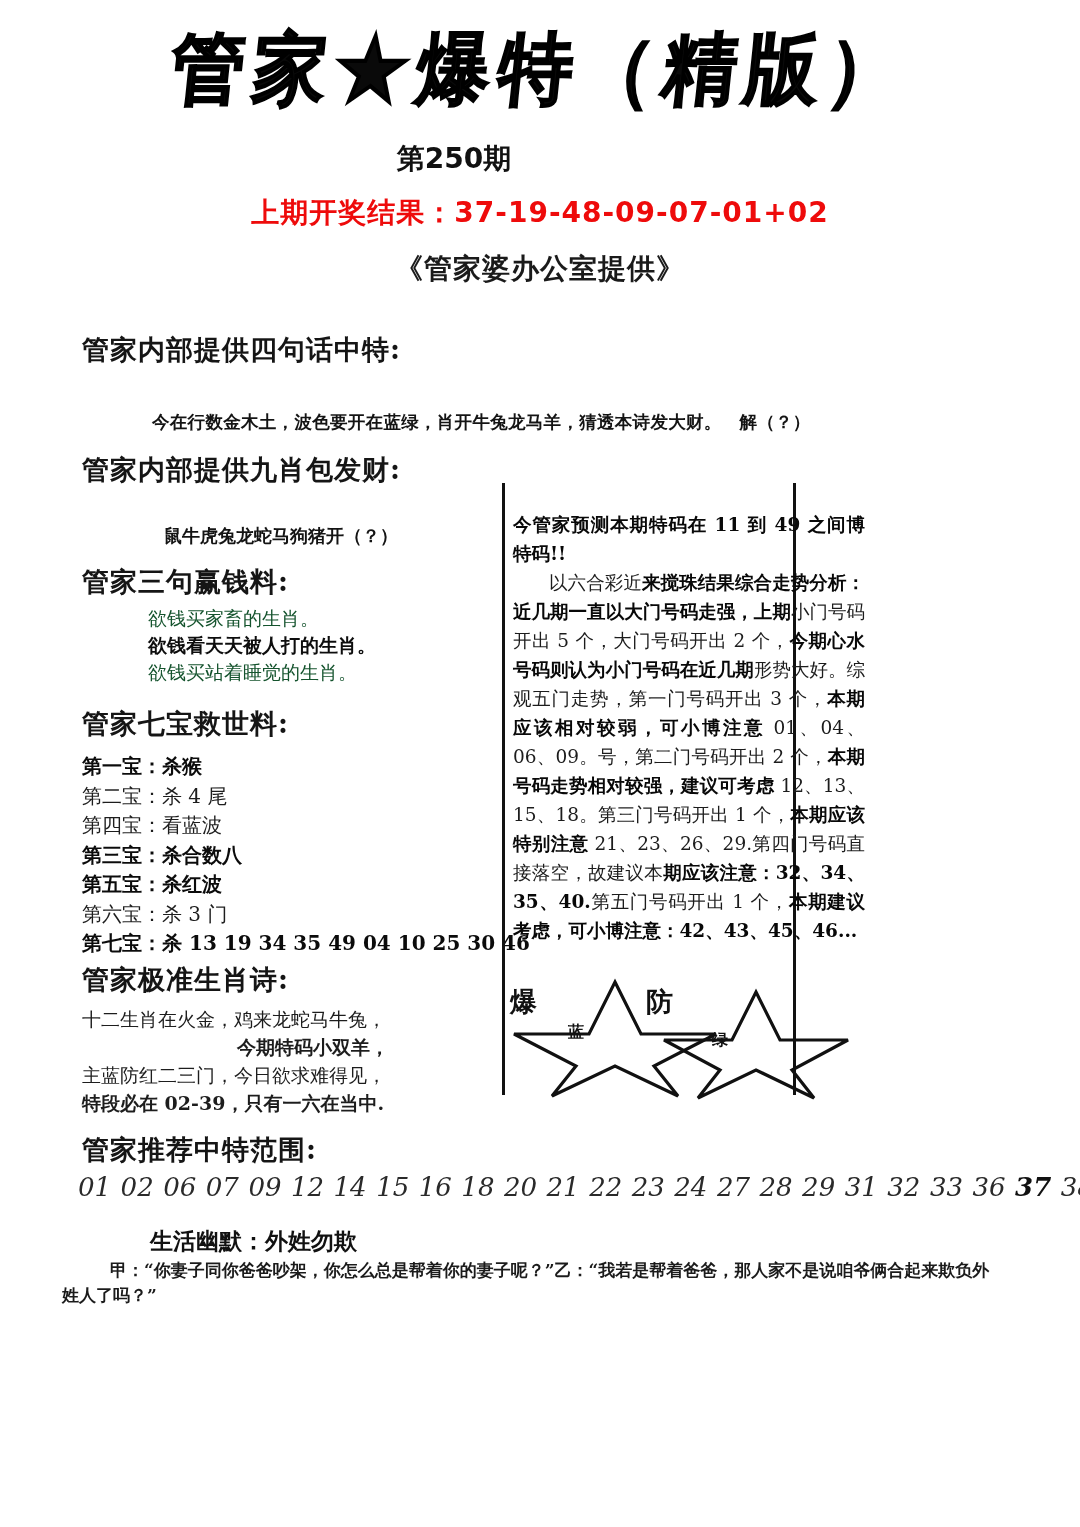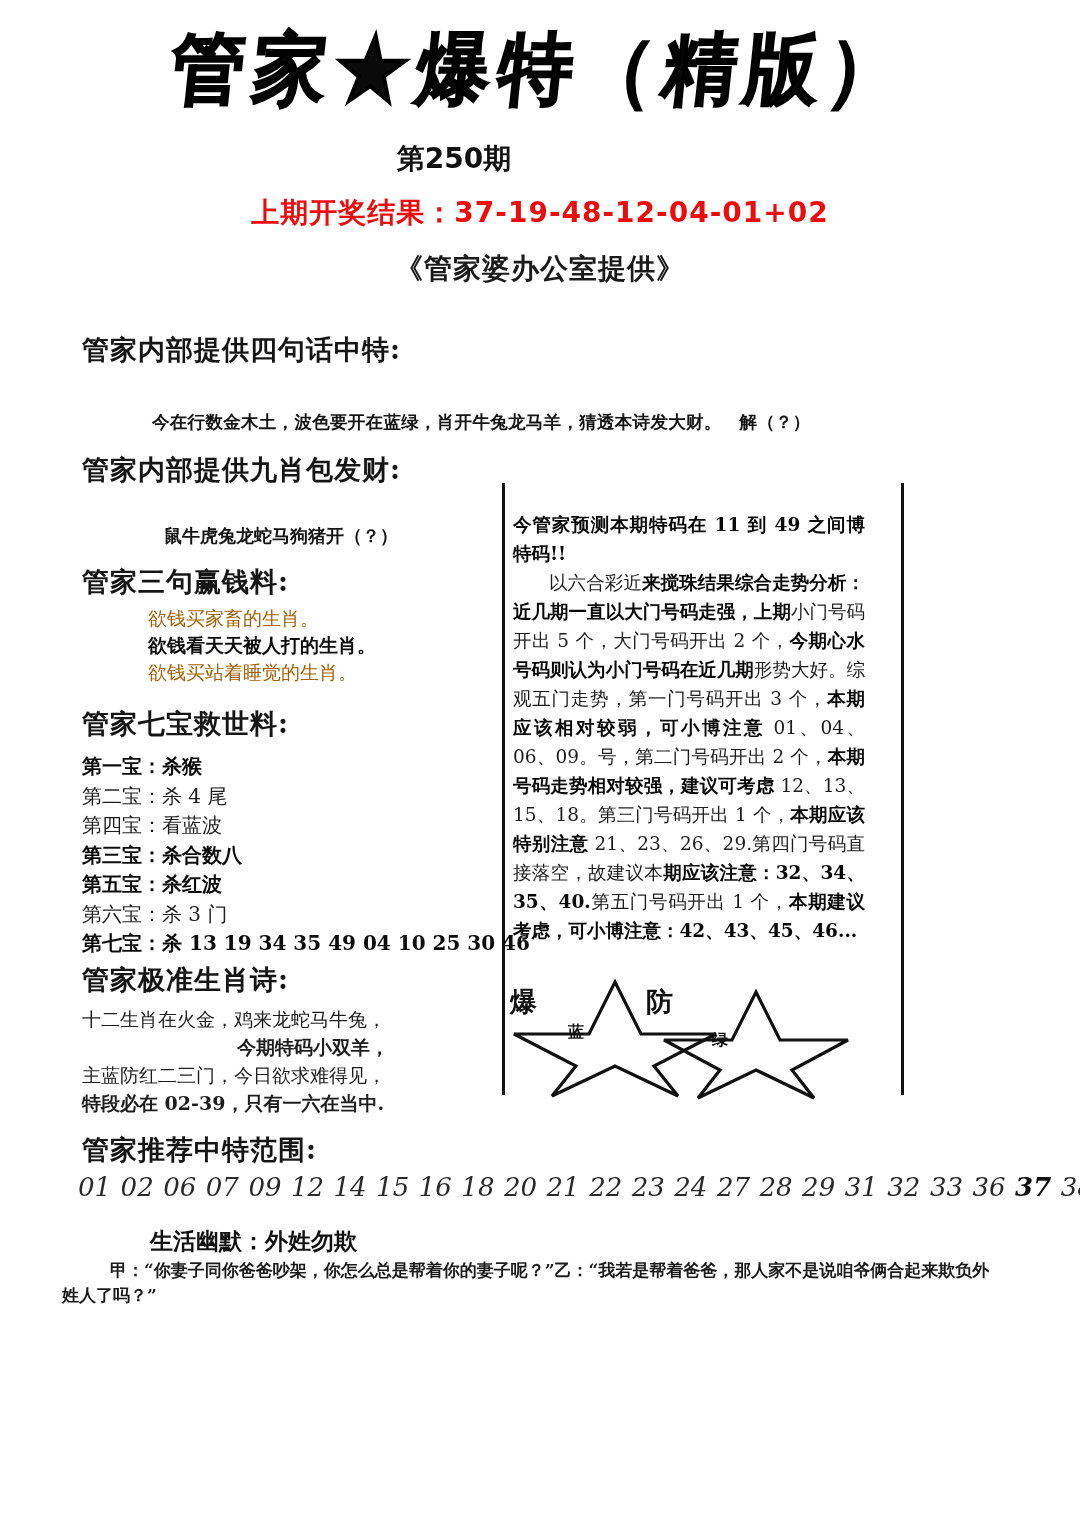--- a/index.html
+++ b/index.html
@@ -49,21 +49,21 @@
     letter-spacing:0.3px;
   }
   .nine-line{
     position:absolute;left:164px;top:524px;
     font-family:"DejaVu Serif","Liberation Serif",serif;
     font-size:18px;font-weight:bold;color:#141414;white-space:nowrap;
   }
   .three-list{position:absolute;left:148px;top:605px;}
   .three-list div{
     font-family:"DejaVu Serif","Liberation Serif",serif;
-    font-size:19px;line-height:27px;color:#a16207;white-space:nowrap;
+    font-size:19px;line-height:27px;color:#14532d;white-space:nowrap;
   }
   .three-list div.strong{font-weight:bold;color:#0d0d0d;}
 
   .treasure-list{position:absolute;left:82px;top:752px;}
   .treasure-list .row{
     font-family:"DejaVu Serif","Liberation Serif",serif;
     font-size:20px;line-height:29.5px;color:#1d1d1d;white-space:nowrap;
   }
   .treasure-list .row.b{font-weight:bold;color:#0b0b0b;}
 
@@ -90,21 +90,21 @@
   }
   .humor-body{
     position:absolute;left:62px;top:1258px;width:930px;
     font-family:"DejaVu Serif","Liberation Serif",serif;
     font-size:17px;line-height:25px;font-weight:bold;color:#1b1b1b;
     text-indent:48px;
   }
 
   
   .analysis-box{
-    position:absolute;left:502px;top:483px;width:402px;height:612px;
+    position:absolute;left:502px;top:483px;width:294px;height:612px;
     border-left:3px solid #111;border-right:3px solid #111;
     box-sizing:border-box;
   }
   .analysis-text{
     position:absolute;left:8px;top:27px;width:352px;
     font-family:"DejaVu Serif","Liberation Serif",serif;
     font-size:18.5px;line-height:29px;color:#1c1c1c;
     text-align:justify;
   }
   .analysis-text .p2{text-indent:36px;}
@@ -124,21 +124,21 @@
     font-size:16px;font-weight:bold;color:#111;
   }
 </style>
 </head>
 <body>
 
 <div class="page">
 
   <div class="title">管家★爆特（精版）</div>
   <div class="issue">第250期</div>
-  <div class="result">上期开奖结果：37-19-48-12-04-01+02</div>
+  <div class="result">上期开奖结果：37-19-48-09-07-01+02</div>
   <div class="office">《管家婆办公室提供》</div>
 
   <div class="h2" style="left:82px;top:332px;">管家内部提供四句话中特:</div>
   <div class="four-line">今在行数金木土，波色要开在蓝绿，肖开牛兔龙马羊，猜透本诗发大财。　解（？）</div>
 
   <div class="h2" style="left:82px;top:452px;">管家内部提供九肖包发财:</div>
   <div class="nine-line">鼠牛虎兔龙蛇马狗猪开（？）</div>
 
   <div class="h2" style="left:82px;top:564px;">管家三句赢钱料:</div>
   <div class="three-list">

